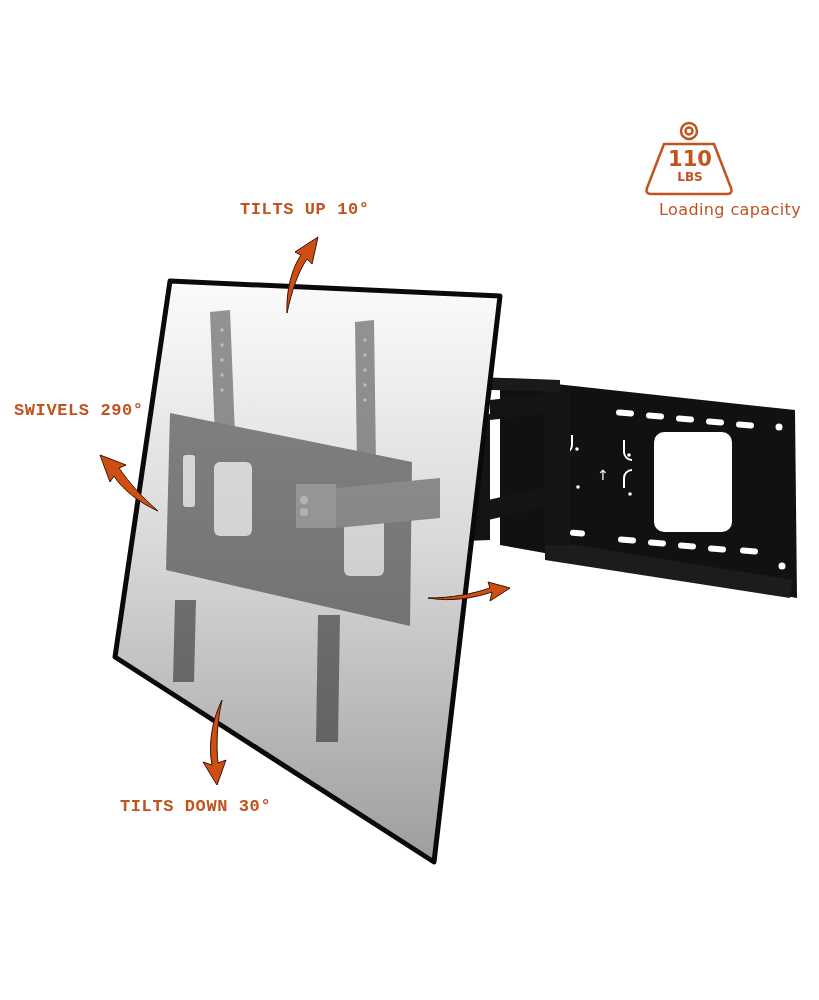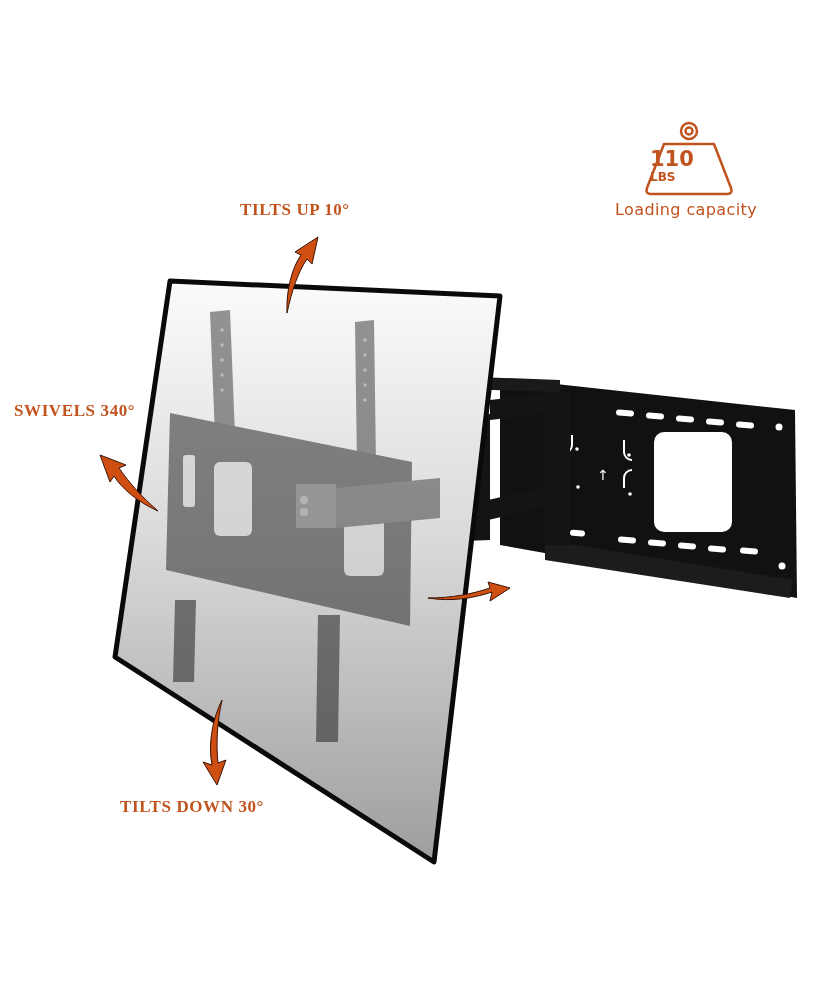--- a/index.html
+++ b/index.html
@@ -8,41 +8,42 @@
     width: 819px;
     height: 1000px;
     background: #ffffff;
     overflow: hidden;
     font-family: "DejaVu Sans", sans-serif;
   }
   svg.art { position: absolute; left: 0; top: 0; }
   .label {
     position: absolute;
     color: #c0531e;
-    font-family: Liberation Serif, serif;
+    font-family: Liberation Mono, monospace;
     font-weight: bold;
     font-size: 17px;
     letter-spacing: 0.6px;
     white-space: nowrap;
   }
   .badge-num {
     position: absolute;
     color: #c0531e;
     font-family: "DejaVu Sans", sans-serif;
     font-weight: bold;
-    text-align: left;
+    text-align: center;
     width: 80px;
   }
   .badge-caption {
     position: absolute;
     color: #c0531e;
     font-family: "DejaVu Sans", sans-serif;
     font-size: 16px;
     letter-spacing: 0.4px;
     white-space: nowrap;
+    margin-left: 44px;
   }
 </style>
 </head>
 <body>
 
 <div id="stage">
 
   <svg class="art" width="819" height="1000" viewBox="0 0 819 1000">
     <defs>
       <linearGradient id="screenGrad" x1="0" y1="0" x2="0" y2="1">
@@ -154,16 +155,16 @@
       <circle cx="689" cy="131" r="3.5"></circle>
       <path d="M664,144 L714,144 L731,188 Q733,194 727,194 L651,194 Q645,194 647,188 Z" stroke-linejoin="round"></path>
     </g>
   </svg>
 
   <div class="badge-num" style="left:650px; top:147px; font-size:21px;">110</div>
   <div class="badge-num" style="left:650px; top:170px; font-size:12px;">LBS</div>
   <div class="badge-caption" style="left:615px; top:200px;">Loading capacity</div>
 
   <div class="label" style="left:240px; top:200px;">TILTS UP 10°</div>
-  <div class="label" style="left:14px; top:401px;">SWIVELS 340°</div>
+  <div class="label" style="left:14px; top:401px;">SWIVELS 290°</div>
   <div class="label" style="left:120px; top:797px;">TILTS DOWN 30°</div>
 
 </div>
 
 </body></html>

